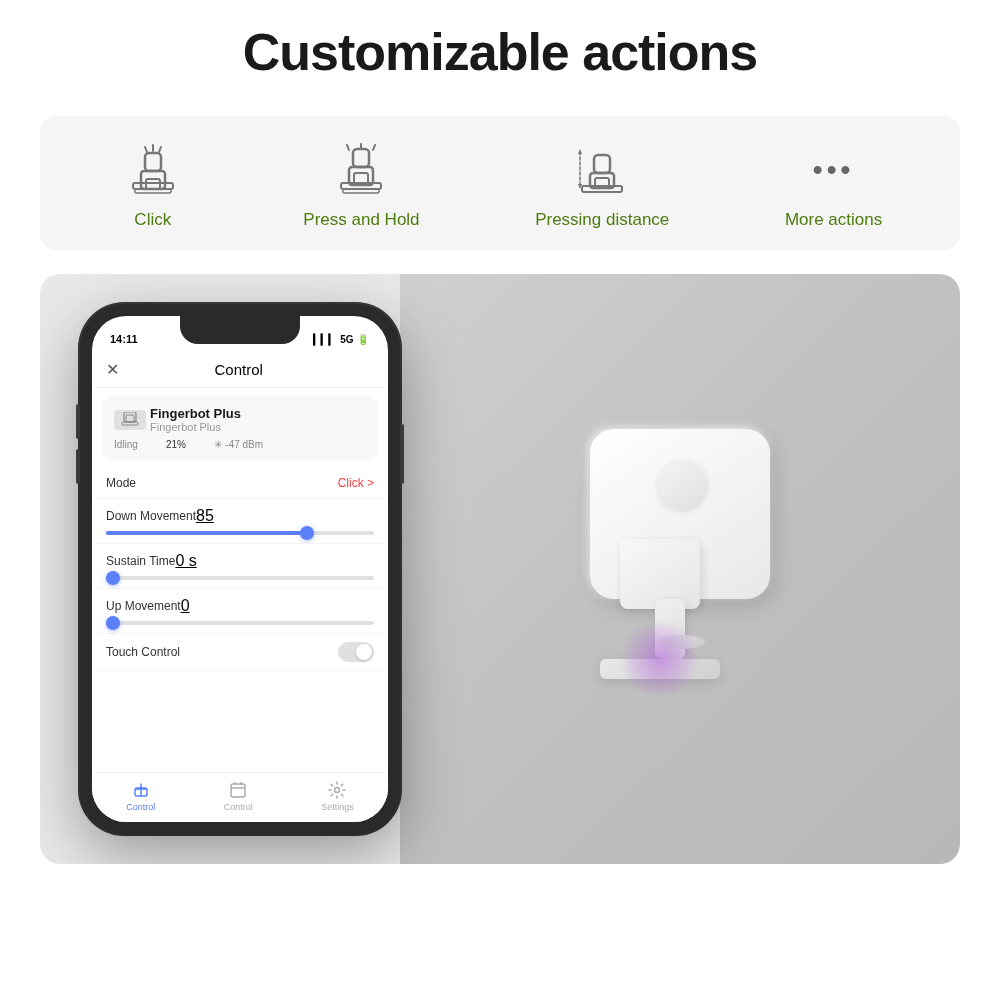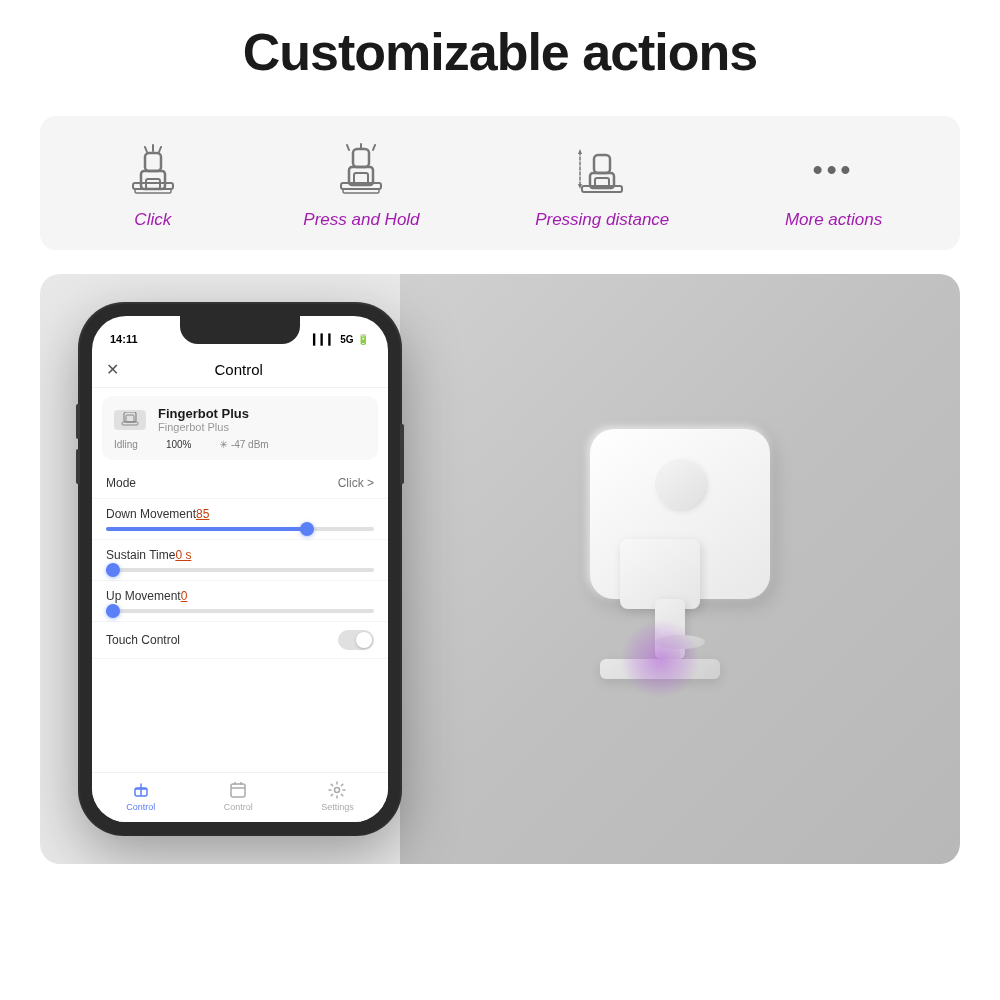--- a/index.html
+++ b/index.html
@@ -64,23 +64,22 @@
     .action-icon {
       width: 70px;
       height: 60px;
       display: flex;
       align-items: center;
       justify-content: center;
     }
 
     .action-label {
       font-size: 17px;
-      color: #a21caf;
+      color: #4d7c0f;
       font-weight: 400;
-      font-style: italic;
     }
 
     
     .fingerbot-svg {
       width: 60px;
       height: 55px;
     }
 
     .more-dots {
       font-size: 28px;
@@ -187,21 +186,21 @@
     .device-card {
       background: #f8f8f8;
       margin: 8px 10px;
       border-radius: 10px;
       padding: 10px 12px;
     }
 
     .device-card-top {
       display: flex;
       align-items: center;
-      gap: 12px;
+      gap: 4px;
       margin-bottom: 6px;
     }
 
     .device-thumb {
       width: 32px;
       height: 20px;
       background: #e0e0e0;
       border-radius: 4px;
       display: flex;
       align-items: center;
@@ -251,22 +250,22 @@
       margin-bottom: 4px;
     }
 
     .control-label {
       font-size: 12px;
       color: #333;
       font-weight: 500;
     }
 
     .control-value {
-      font-size: 12px;
-      color: #c2410c;
+      font-size: 16px;
+      color: #000000;
       text-decoration: underline;
     }
 
     .slider-track {
       height: 4px;
       background: #e0e0e0;
       border-radius: 2px;
       position: relative;
       margin-top: 6px;
     }
@@ -291,21 +290,21 @@
     .mode-row {
       padding: 8px 14px;
       display: flex;
       justify-content: space-between;
       align-items: center;
       border-bottom: 1px solid #f5f5f5;
     }
 
     .mode-value {
       font-size: 12px;
-      color: #737373;
+      color: #ef4444;
     }
 
     
     .toggle-track {
       width: 36px;
       height: 20px;
       background: #e0e0e0;
       border-radius: 10px;
       position: relative;
     }
@@ -596,21 +595,21 @@
               <div>
                 <div class="device-name">Fingerbot Plus</div>
                 <div class="device-sub">Fingerbot Plus</div>
               </div>
             </div>
             <div class="device-stats">
               <div class="stat-item">
                 <span>Idling</span>
               </div>
               <div class="stat-item">
-                <span class="stat-percent">100%</span>
+                <span class="stat-percent">21%</span>
               </div>
               <div class="stat-item">
                 <span>✳</span>
                 <span>-47 dBm</span>
               </div>
             </div>
           </div>
 
           <div class="mode-row">
             <span class="control-label">Mode</span>

